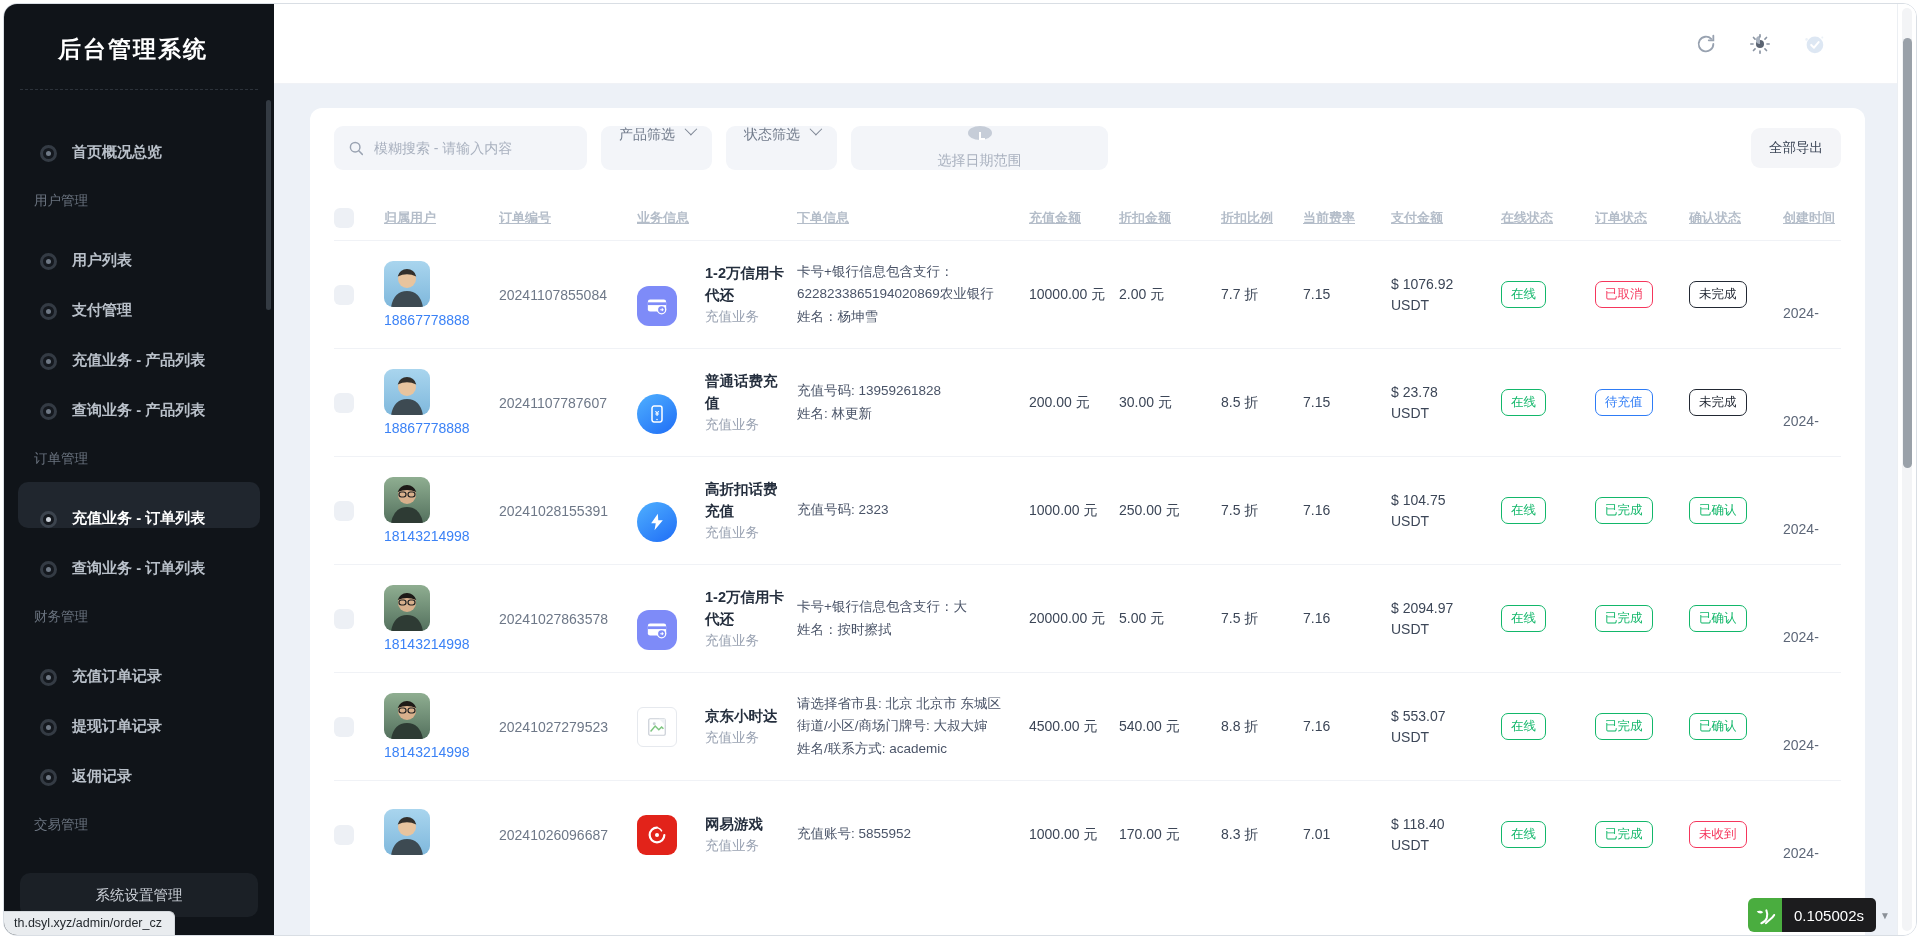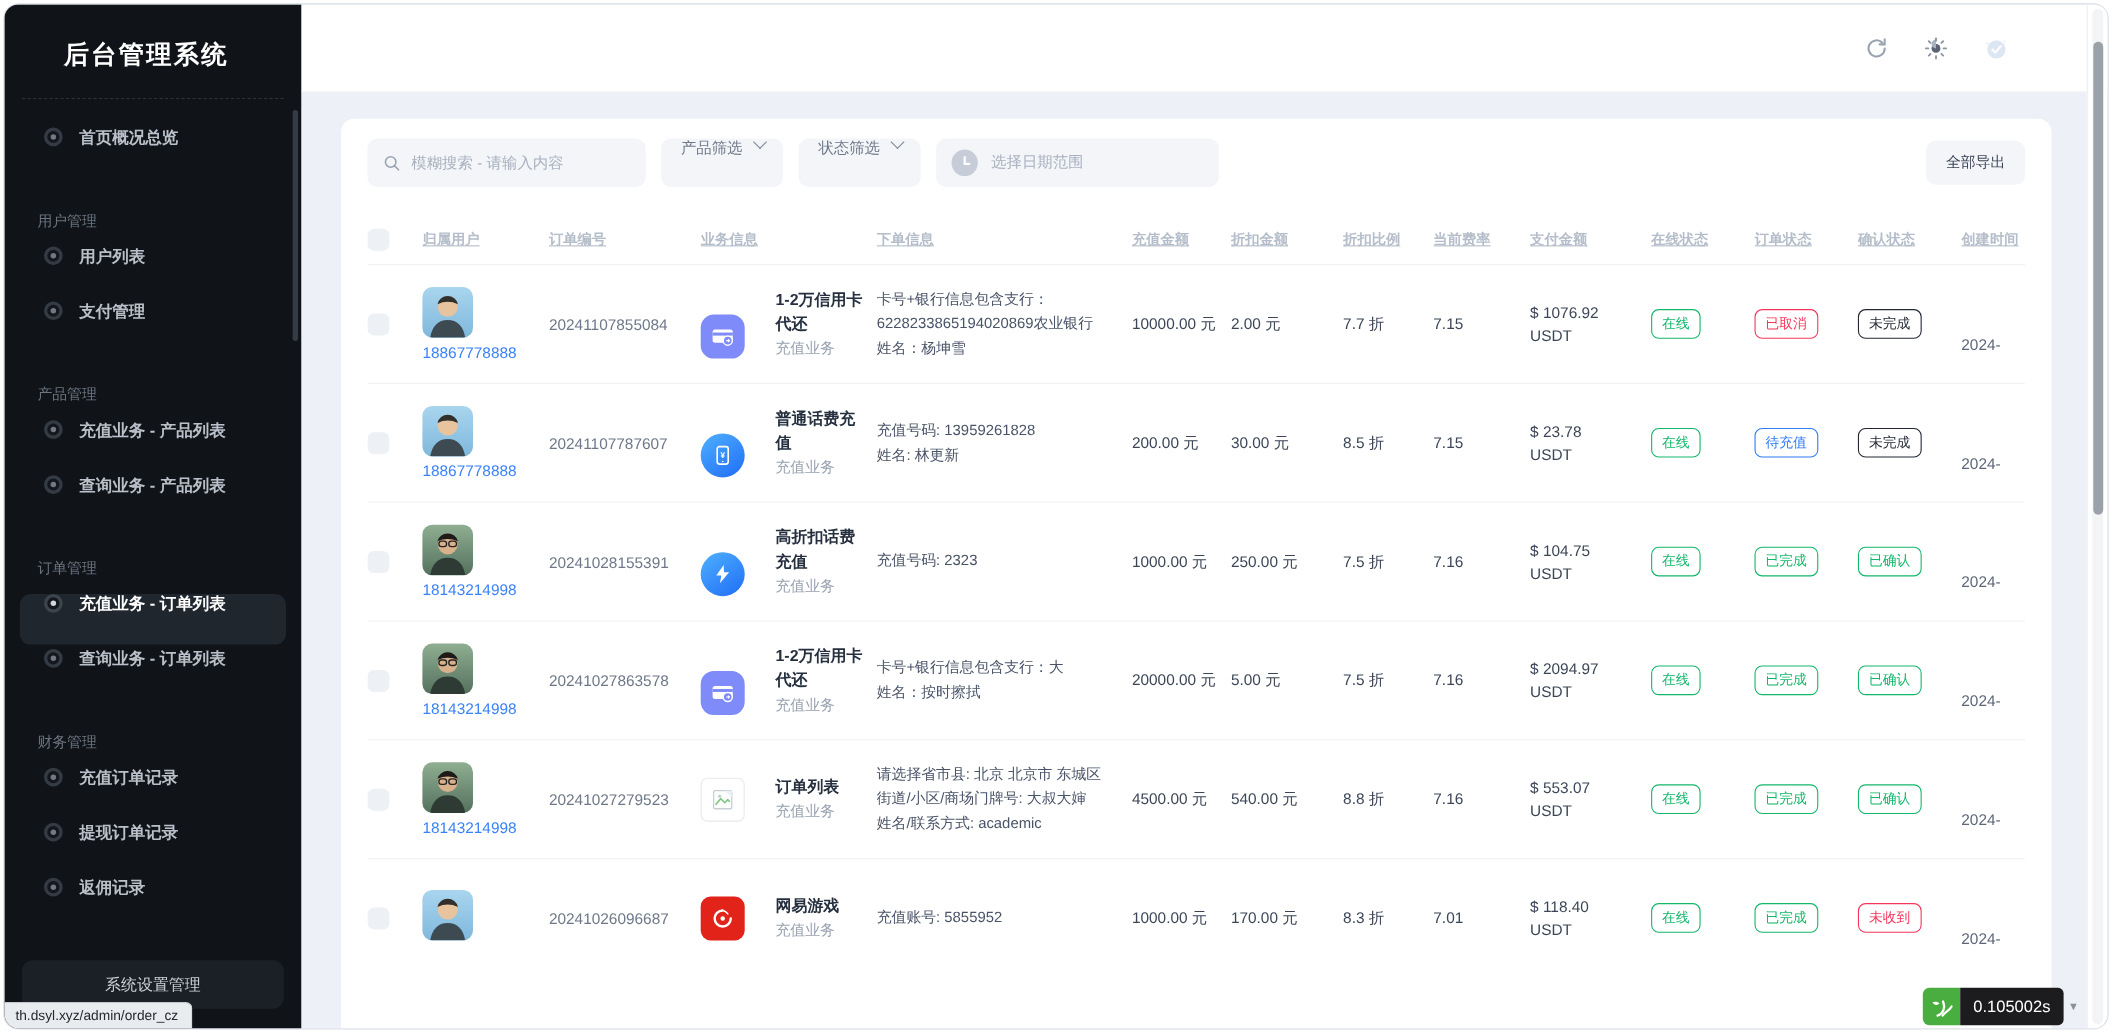--- a/index.html
+++ b/index.html
@@ -5,21 +5,21 @@
   * { box-sizing: border-box; margin: 0; padding: 0; }
   html,body { width:1920px; height:939px; background:#fff; font-family:"Liberation Sans","DejaVu Sans",sans-serif; }
   .frame { position:absolute; inset:3px; border:1px solid #d9dee4; border-radius:14px; overflow:hidden; display:flex; background:#edf1f7; }
 
   
   .sidebar { width:270px; min-width:270px; background:#101419; color:#b9c0c9; display:flex; flex-direction:column; position:relative; }
   .sb-title { color:#fff; font-size:23px; font-weight:bold; letter-spacing:2px; padding:30px 0 0 54px; }
   .sb-divider { border-top:1px dashed #2c323a; margin:24px 16px 4px 16px; }
   .sb-scroll { flex:1; overflow:hidden; padding-bottom:8px; }
   .sb-section-header { color:#6a737f; font-size:13.5px; padding:26px 0 10px 30px; }
-  .sb-item { display:flex; align-items:flex-start; gap:15px; height:46px; margin:4px 14px; padding-left:22px; border-radius:10px; font-size:15px; font-weight:600; color:#b9c0c9; cursor:pointer; }
+  .sb-item { display:flex; align-items:flex-end; gap:15px; height:46px; margin:4px 14px; padding-left:22px; border-radius:10px; font-size:15px; font-weight:600; color:#b9c0c9; cursor:pointer; }
   .sb-item.active { background:#20262e; color:#ffffff; }
   .sb-item.first { margin-top:22px; }
   .dot-icon { width:17px; height:17px; min-width:17px; border-radius:50%; border:3px solid #343b44; position:relative; background:#14181e; }
   .dot-icon::after { content:""; position:absolute; width:5px; height:5px; border-radius:50%; background:#707a86; top:3px; left:3px; }
   .sb-item.active .dot-icon { border-color:#3c444e; }
   .sb-item.active .dot-icon::after { background:#cfd5dc; }
   .sb-footer { padding:14px 16px 18px 16px; }
   .sb-footer-btn { width:100%; height:44px; background:#1b2026; border-radius:10px; color:#ccd1d8; font-size:14.5px; display:flex; align-items:center; justify-content:center; cursor:pointer; }
   .sb-scrollbar { position:absolute; right:3px; top:96px; width:5px; height:210px; background:#343b43; border-radius:3px; }
 
@@ -31,21 +31,21 @@
   .content { flex:1; padding:24px 51px 0 36px; background:#edf1f7; overflow:hidden; }
   .card { background:#fff; border-radius:12px; padding:18px 24px 0 24px; height:1200px; overflow:hidden; }
 
   
   .toolbar { display:flex; align-items:center; gap:14px; }
   .search-box { width:253px; height:44px; background:#f3f5f9; border-radius:9px; display:flex; align-items:center; gap:10px; padding:0 14px; }
   .search-box input { border:none; outline:none; background:transparent; font-size:14px; color:#000000; width:100%; font-family:inherit; }
   .search-box input::placeholder { color:#a9b1bf; }
   .filter-box { height:44px; background:#f3f5f9; border-radius:9px; display:flex; align-items:flex-start; justify-content:center; gap:10px; padding:0 18px; font-size:14px; color:#707a8a; cursor:pointer; }
   .chev { width:9px; height:9px; border-right:1.6px solid #7d8694; border-bottom:1.6px solid #7d8694; transform:rotate(45deg) translateY(-2px); }
-  .date-box { width:257px; height:44px; background:#f3f5f9; border-radius:9px; display:flex; align-items:center; gap:12px; padding:0 14px; font-size:14px; color:#a9b1bf; cursor:pointer; }
+  .date-box { width:257px; height:44px; background:#f3f5f9; border-radius:9px; display:flex; align-items:center; gap:12px; padding:0 14px; font-size:14px; color:#a9b1bf; cursor:pointer;flex-direction:column; }
   .clock-circle { width:24px; height:24px; border-radius:50%; background:#c6cdd8; position:relative; }
   .clock-circle::after { content:""; position:absolute; left:11px; top:6px; width:2px; height:7px; background:#fff; }
   .clock-circle::before { content:""; position:absolute; left:11px; top:12px; width:6px; height:2px; background:#fff; }
   .export-btn { margin-left:auto; height:40px; padding:0 18px; background:#f4f5f8; border-radius:9px; font-size:13.5px; color:#3c4657; display:flex; align-items:center; cursor:pointer; }
 
   
   .tablewrap { margin-top:26px; overflow:hidden; }
   .trow { display:grid; grid-template-columns:40px 105px 128px 150px 222px 80px 92px 72px 78px 100px 84px 84px 84px 110px; column-gap:10px; align-items:center; }
   .thead { height:44px; }
   .thead .th { font-size:13px; font-weight:700; color:#b4bdc9; white-space:nowrap; overflow:hidden;text-decoration:underline; }
@@ -111,21 +111,20 @@
       <div class="sb-section-header">用户管理</div>
       <div class="sb-item">
         <span class="dot-icon"></span>
         <span>用户列表</span>
       </div>
       <div class="sb-item">
         <span class="dot-icon"></span>
         <span>支付管理</span>
       </div>
 
-      <div class="sb-section-header">产品管理</div>
       <div class="sb-item">
         <span class="dot-icon"></span>
         <span>充值业务 - 产品列表</span>
       </div>
       <div class="sb-item">
         <span class="dot-icon"></span>
         <span>查询业务 - 产品列表</span>
       </div>
 
       <div class="sb-section-header">订单管理</div>
@@ -441,21 +440,21 @@
             <div class="biz-cell">
               <span class="biz-icon ic-jd">
                 <svg width="22" height="22" viewBox="0 0 24 24">
                     <rect x="3" y="3" width="18" height="18" rx="1.5" fill="#fff" stroke="#c9ced6" stroke-width="1.3"></rect>
                     <path d="M5 17 l5-6 4 4 3-3 2 2" fill="none" stroke="#7cc57e" stroke-width="1.6"></path>
                     <circle cx="9" cy="8.5" r="1.6" fill="#c9ced6"></circle>
                     <path d="M14 3 l7 7 v-7z" fill="#eef1f4"></path>
                   </svg>
               </span>
               <div class="biz-text">
-                <span class="biz-name">订单列表</span>
+                <span class="biz-name">京东小时达</span>
                 <span class="biz-type">充值业务</span>
               </div>
             </div>
             <div class="info-cell">
               <div>请选择省市县: 北京 北京市 东城区</div>
                 <div>街道/小区/商场门牌号: 大叔大婶</div>
                 <div>姓名/联系方式: academic</div>
             </div>
             <span class="amt">4500.00 元</span>
             <span class="amt">540.00 元</span>

